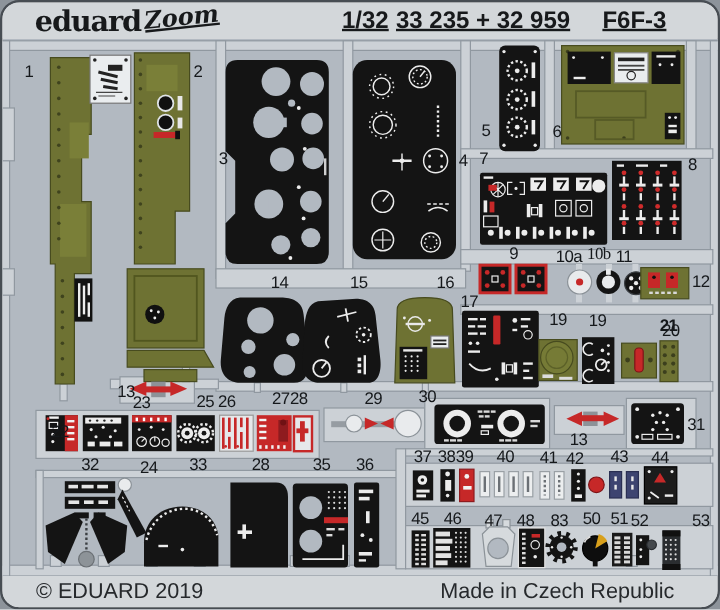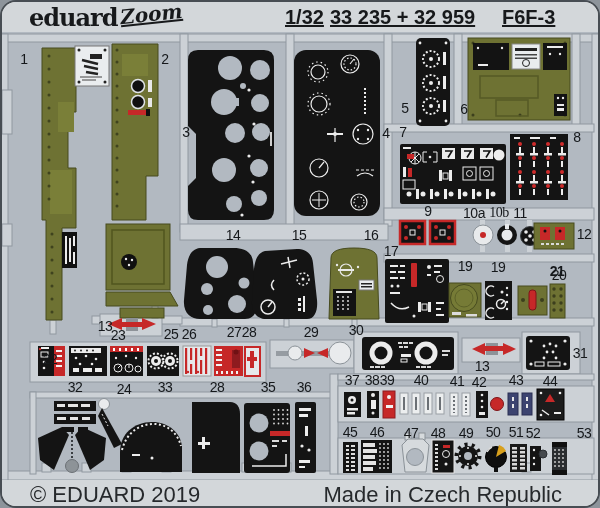--- a/index.html
+++ b/index.html
@@ -11,21 +11,21 @@
   #hdr{position:absolute;left:0;top:0;width:100%;height:30px;background:#d3d7da;z-index:5;}
   .brand{position:absolute;left:27px;top:1px;font-family:"DejaVu Serif",serif;font-weight:bold;
          font-size:24px;letter-spacing:-1px;color:#17191b;}
   .script{position:absolute;left:118px;top:0px;font-family:"DejaVu Serif",serif;font-style:italic;
           font-weight:bold;font-size:20px;color:#17191b;transform:rotate(-6deg);
           text-decoration:underline;}
   .hnum{position:absolute;top:4px;font-weight:bold;font-size:20px;color:#17191b;letter-spacing:0px;text-decoration:underline;}
   #scale{left:283px;} #catalog{left:328px;} #product{left:500px;}
   
   #ftr{position:absolute;left:0;top:478px;width:100%;height:26px;background:#d3d7da;z-index:5;}
-  .ftxt{position:absolute;top:2px;font-size:22px;color:#26292c;}
+  .ftxt{position:absolute;top:2px;font-size:18px;color:#26292c;}
   #copy{left:28px;} #madein{right:36px;}
   
   #photo{position:absolute;left:0;top:30px;width:600px;height:448px;z-index:1;}
   #labels{position:absolute;left:0;top:0;width:600px;height:508px;z-index:3;pointer-events:none;}
   .plabel{position:absolute;transform:translate(-50%,-50%);font-size:14px;color:#15181b;
           letter-spacing:-0.5px;white-space:nowrap;}
 </style>
 </head>
 <body>
 
@@ -1088,21 +1088,21 @@
         <div class="plabel" style="left: 385px; top: 378px;">39</div>
         <div class="plabel" style="left: 419px; top: 378px;">40</div>
         <div class="plabel" style="left: 455px; top: 379px;">41</div>
         <div class="plabel" style="left: 477px; top: 380px;">42</div>
         <div class="plabel" style="left: 514px; top: 378px;">43</div>
         <div class="plabel" style="left: 548px; top: 379px;">44</div>
         <div class="plabel" style="left: 348px; top: 430px;">45</div>
         <div class="plabel" style="left: 375px; top: 430px;">46</div>
         <div class="plabel" style="left: 409px; top: 431px;">47</div>
         <div class="plabel" style="left: 436px; top: 431px;">48</div>
-        <div class="plabel" style="left: 464px; top: 431px;">49</div>
+        <div class="plabel" style="left: 464px; top: 431px;">83</div>
         <div class="plabel" style="left: 491px; top: 430px;">50</div>
         <div class="plabel" style="left: 514px; top: 430px;">51</div>
         <div class="plabel" style="left: 531px; top: 431px;">52</div>
         <div class="plabel" style="left: 558px; top: 431px; margin-left: 24px;">53</div>
       </div>
 
     <div id="ftr">
       <span class="ftxt" id="copy">© EDUARD 2019</span>
       <span class="ftxt" id="madein">Made in Czech Republic</span>
     </div>

